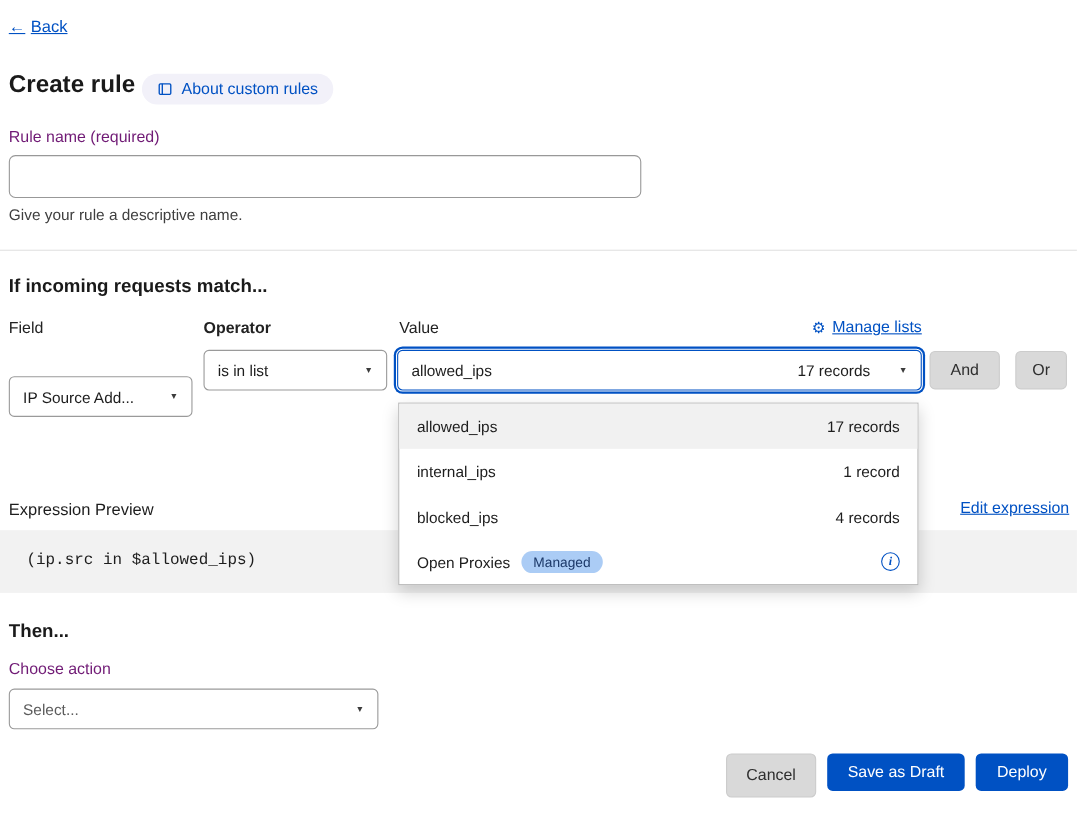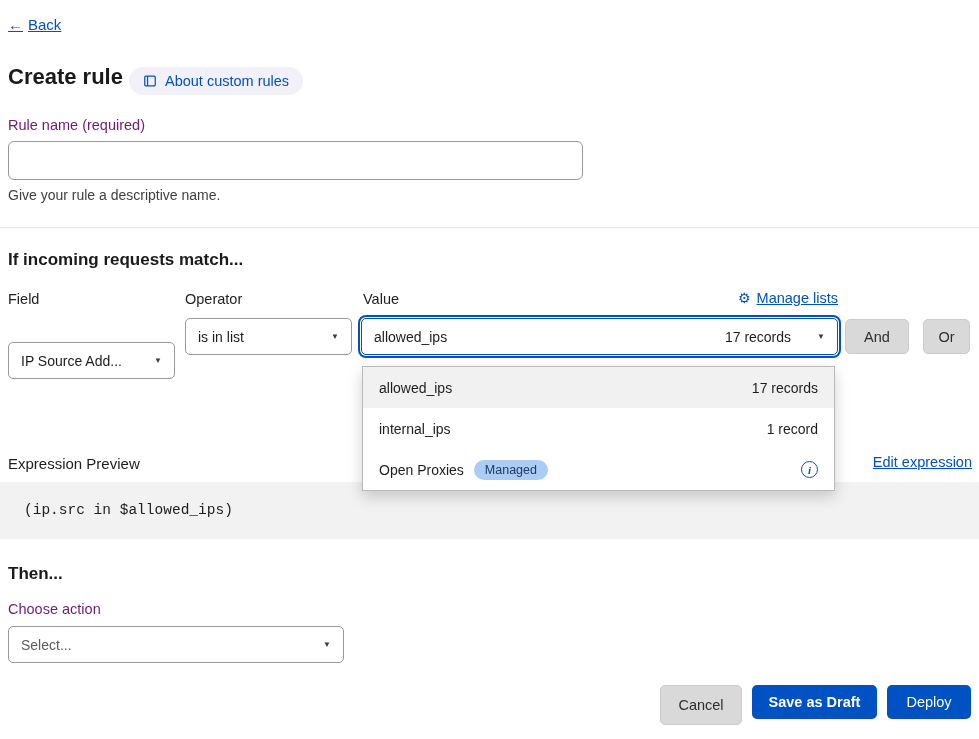--- a/index.html
+++ b/index.html
@@ -24,21 +24,21 @@
                      border-radius: 6px; padding: 0 12px; font-size: 14px; font-family: "Liberation Sans", sans-serif; }
   .rule-name-helper { left: 8px; top: 187px; color: #3f3f3f; }
 
   .divider { left: 0; top: 227px; width: 979px; height: 1px; background: #e2e2e2; }
 
   
   .section-heading { font-size: 17px; font-weight: 700; color: #1a1a1a; }
   .match-heading { left: 8px; top: 250px; }
   .col-label { font-size: 14.5px; color: #222; }
   .field-col-label { left: 8px; top: 291px; }
-  .operator-col-label { left: 185px; top: 291px; }
+  .operator-col-label { left: 185px; top: 291px; font-weight: bold; }
   .value-col-label { left: 363px; top: 291px; }
   .manage-lists { right: 141px; top: 290px; display: flex; align-items: center; gap: 6px; font-size: 14.5px; color: #0051c3; cursor: pointer; }
   .manage-lists .gear { text-decoration: none; font-size: 14px; }
 
   .select { background: #fff; border: 1px solid #9a9a9a; border-radius: 5px; display: flex;
             align-items: center; justify-content: space-between; padding: 0 12px; height: 37px;
             cursor: pointer; font-size: 14px; color: #1d1d1d; }
   .chevron { font-size: 8px; color: #3c3c3c; margin-left: 10px; flex: 0 0 auto; }
   .field-select { left: 8px; top: 318px; width: 167px; margin-top: 24px; }
   .operator-select { left: 185px; top: 318px; width: 167px; }
@@ -75,21 +75,21 @@
   .code-text { padding-left: 24px; line-height: 57px; font-family: "Liberation Mono", monospace;
                font-size: 14.5px; color: #1d1d1d; }
 
   
   .then-heading { left: 8px; top: 564px; }
   .action-label { left: 8px; top: 601px; }
   .action-select { left: 8px; top: 626px; width: 336px; height: 37px; }
 
   
   .cancel-btn { left: 660px; top: 685px; width: 82px; height: 40px; }
-  .save-draft-btn { left: 752px; top: 685px; width: 125px; height: 34px; font-weight: bold; }
+  .save-draft-btn { left: 752px; top: 685px; width: 125px; height: 34px; }
   .deploy-btn { left: 887px; top: 685px; width: 84px; height: 34px; }
 </style>
 </head>
 <body>
 
 <div class="page">
 
   <a class="abs link back-link">
     <span class="back-arrow">←</span>
     <span>Back</span>
@@ -146,20 +146,24 @@
   <div class="abs list-menu">
     <div class="menu-item selected">
       <span>allowed_ips</span>
       <span>17 records</span>
     </div>
     <div class="menu-item">
       <span>internal_ips</span>
       <span>1 record</span>
     </div>
     <div class="menu-item">
+      <span>blocked_ips</span>
+      <span>4 records</span>
+    </div>
+    <div class="menu-item">
       <span class="menu-item-left">
         <span>Open Proxies</span>
         <span class="managed-badge">Managed</span>
       </span>
       <span class="info-icon">i</span>
     </div>
   </div>
 
   <div class="abs expr-label">Expression Preview</div>
   <a class="abs link edit-expression">Edit expression</a>

